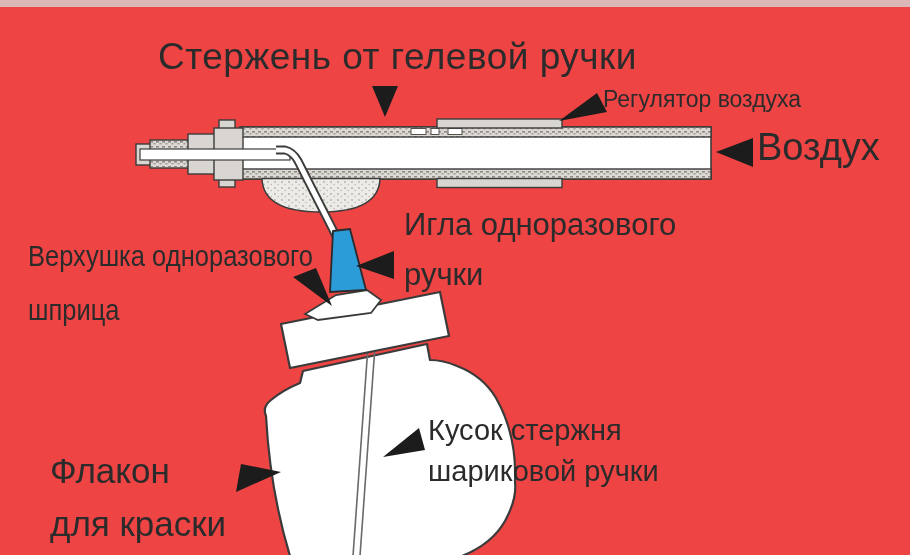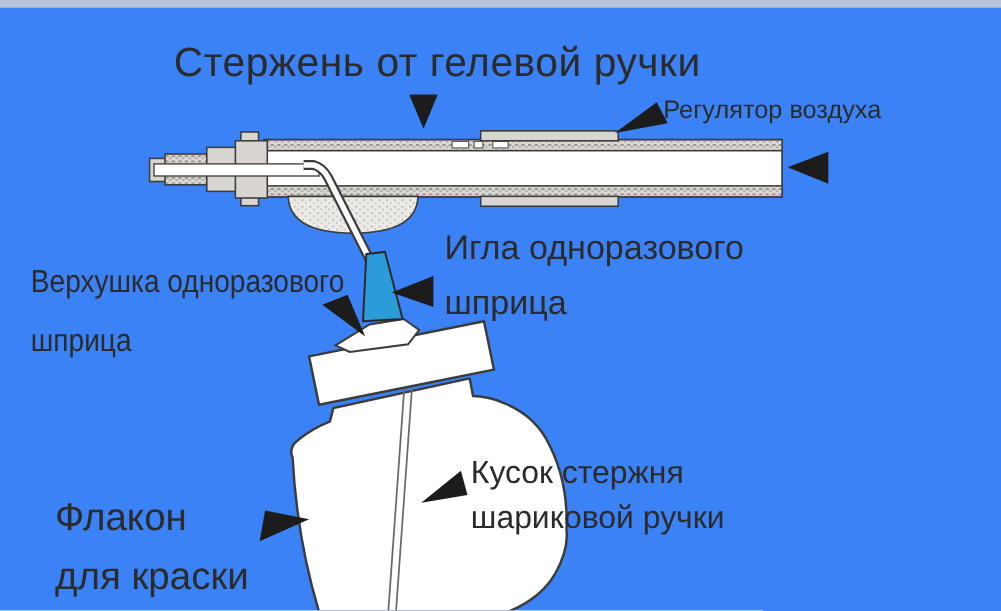--- a/index.html
+++ b/index.html
@@ -1,18 +1,18 @@
 <!DOCTYPE html>
 <html><head>
 <meta charset="utf-8">
 <style>
   html,body{margin:0;padding:0;background:#ffffff;}
   .stage{
     position:relative;width:910px;height:555px;overflow:hidden;
-    background:#3b82f6;
+    background:#ef4444;
     font-family:"Liberation Sans", sans-serif;
   }
   .stage svg{position:absolute;left:0;top:0;}
   .lbl{
     position:absolute;color:#2b2b2b;white-space:pre-line;
     font-family:"Liberation Sans", sans-serif;
     -webkit-user-select:none;user-select:none;
   }
   .lbl-title{left:158px;top:36px;font-size:37px;letter-spacing:.5px;}
   .lbl-regulator{left:603px;top:86px;font-size:23px;}
@@ -88,22 +88,23 @@
     <polygon points="559,121 597,93 607,112" fill="#1c1c1c"></polygon>
     <polygon points="716,152 753,138 753,167" fill="#1c1c1c"></polygon>
     <polygon points="356,266 394,251 394,279" fill="#1c1c1c"></polygon>
     <polygon points="293,277 316,268 332,306" fill="#1c1c1c"></polygon>
     <polygon points="383,457 419,428 425,450" fill="#1c1c1c"></polygon>
     <polygon points="236,492 241,464 281,472" fill="#1c1c1c"></polygon>
   </svg>
 
   <div class="lbl lbl-title">Стержень от гелевой ручки</div>
   <div class="lbl lbl-regulator">Регулятор воздуха</div>
+  <div class="lbl lbl-air">Воздух</div>
   <div class="lbl lbl-needle">Игла одноразового
-шприца</div>
+ручки</div>
   <div class="lbl lbl-syringe-top">Верхушка одноразового
 шприца</div>
   <div class="lbl lbl-refill">Кусок стержня
 шариковой ручки</div>
   <div class="lbl lbl-bottle">Флакон
 для краски</div>
 
 </div>
 
 </body></html>

